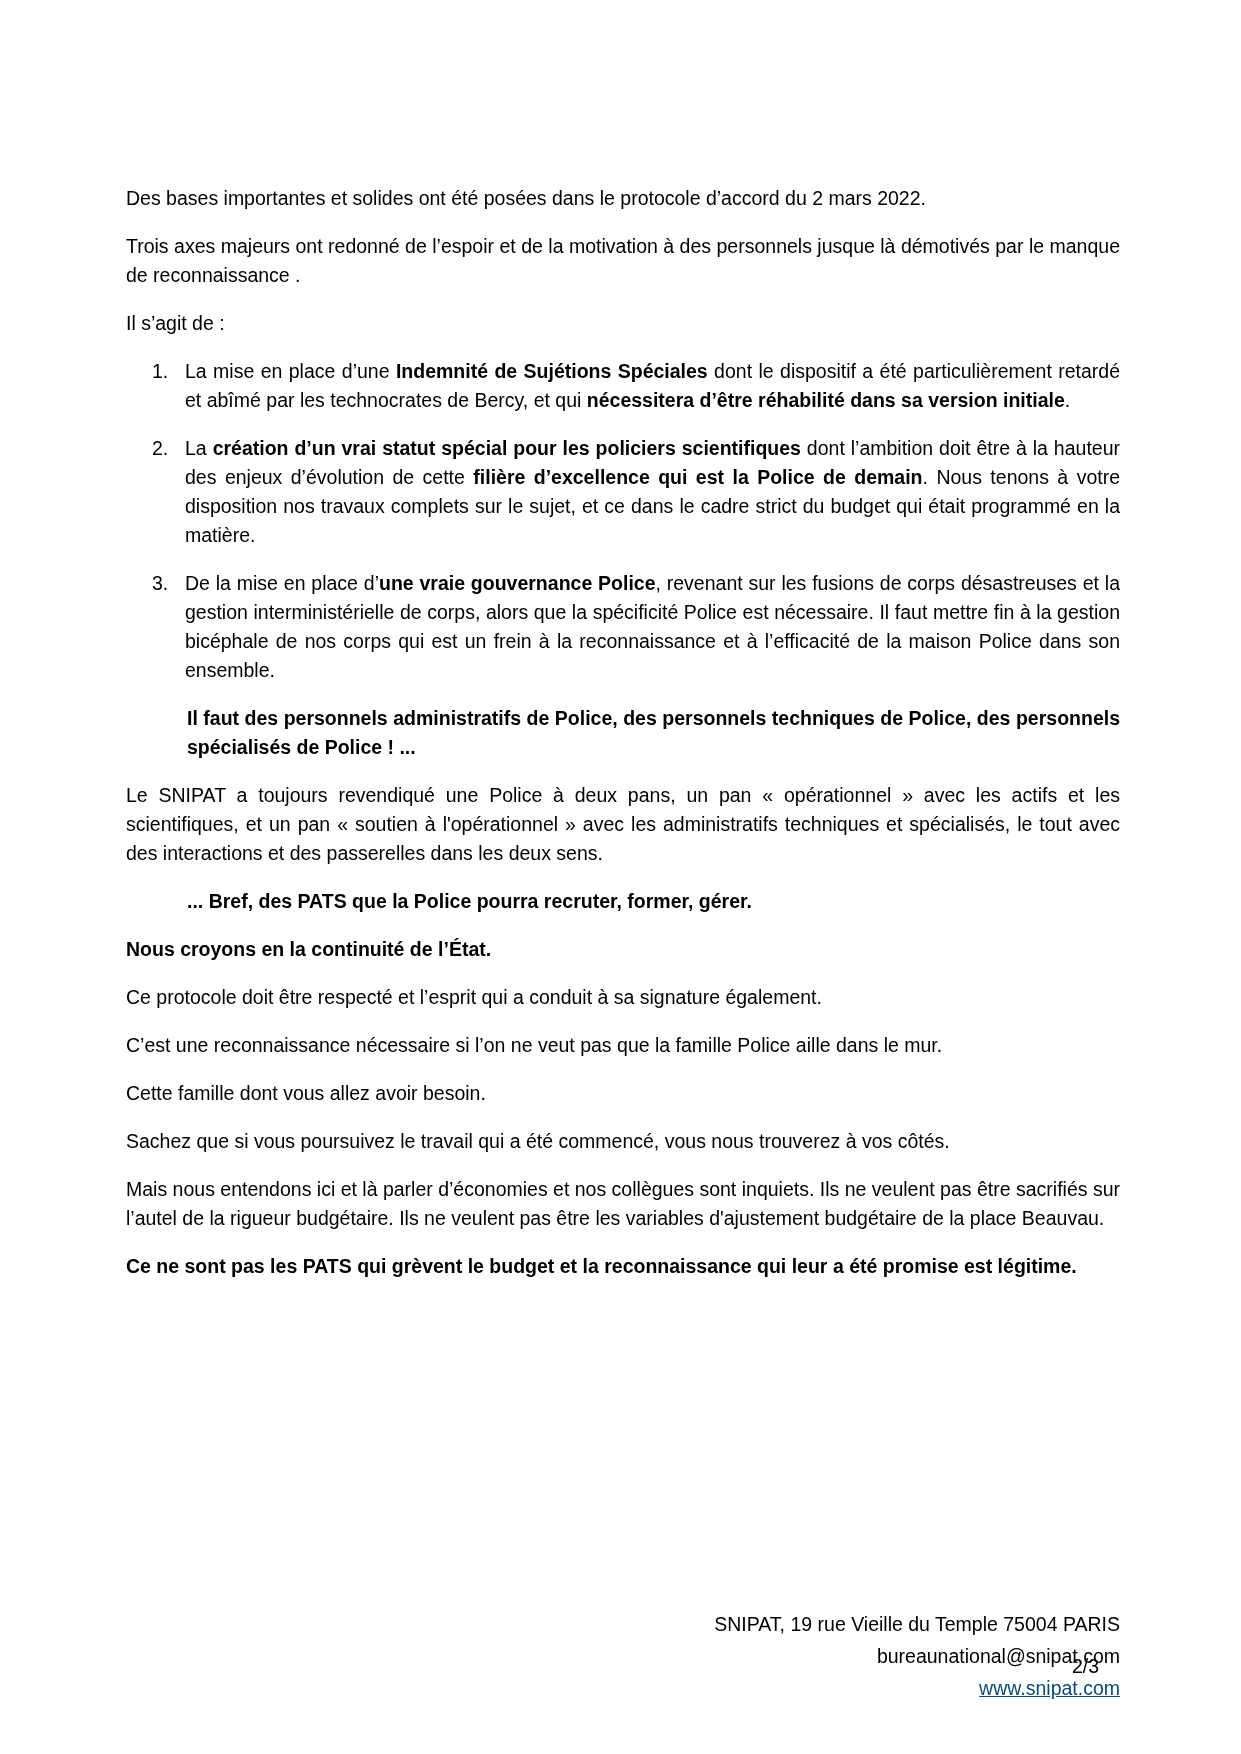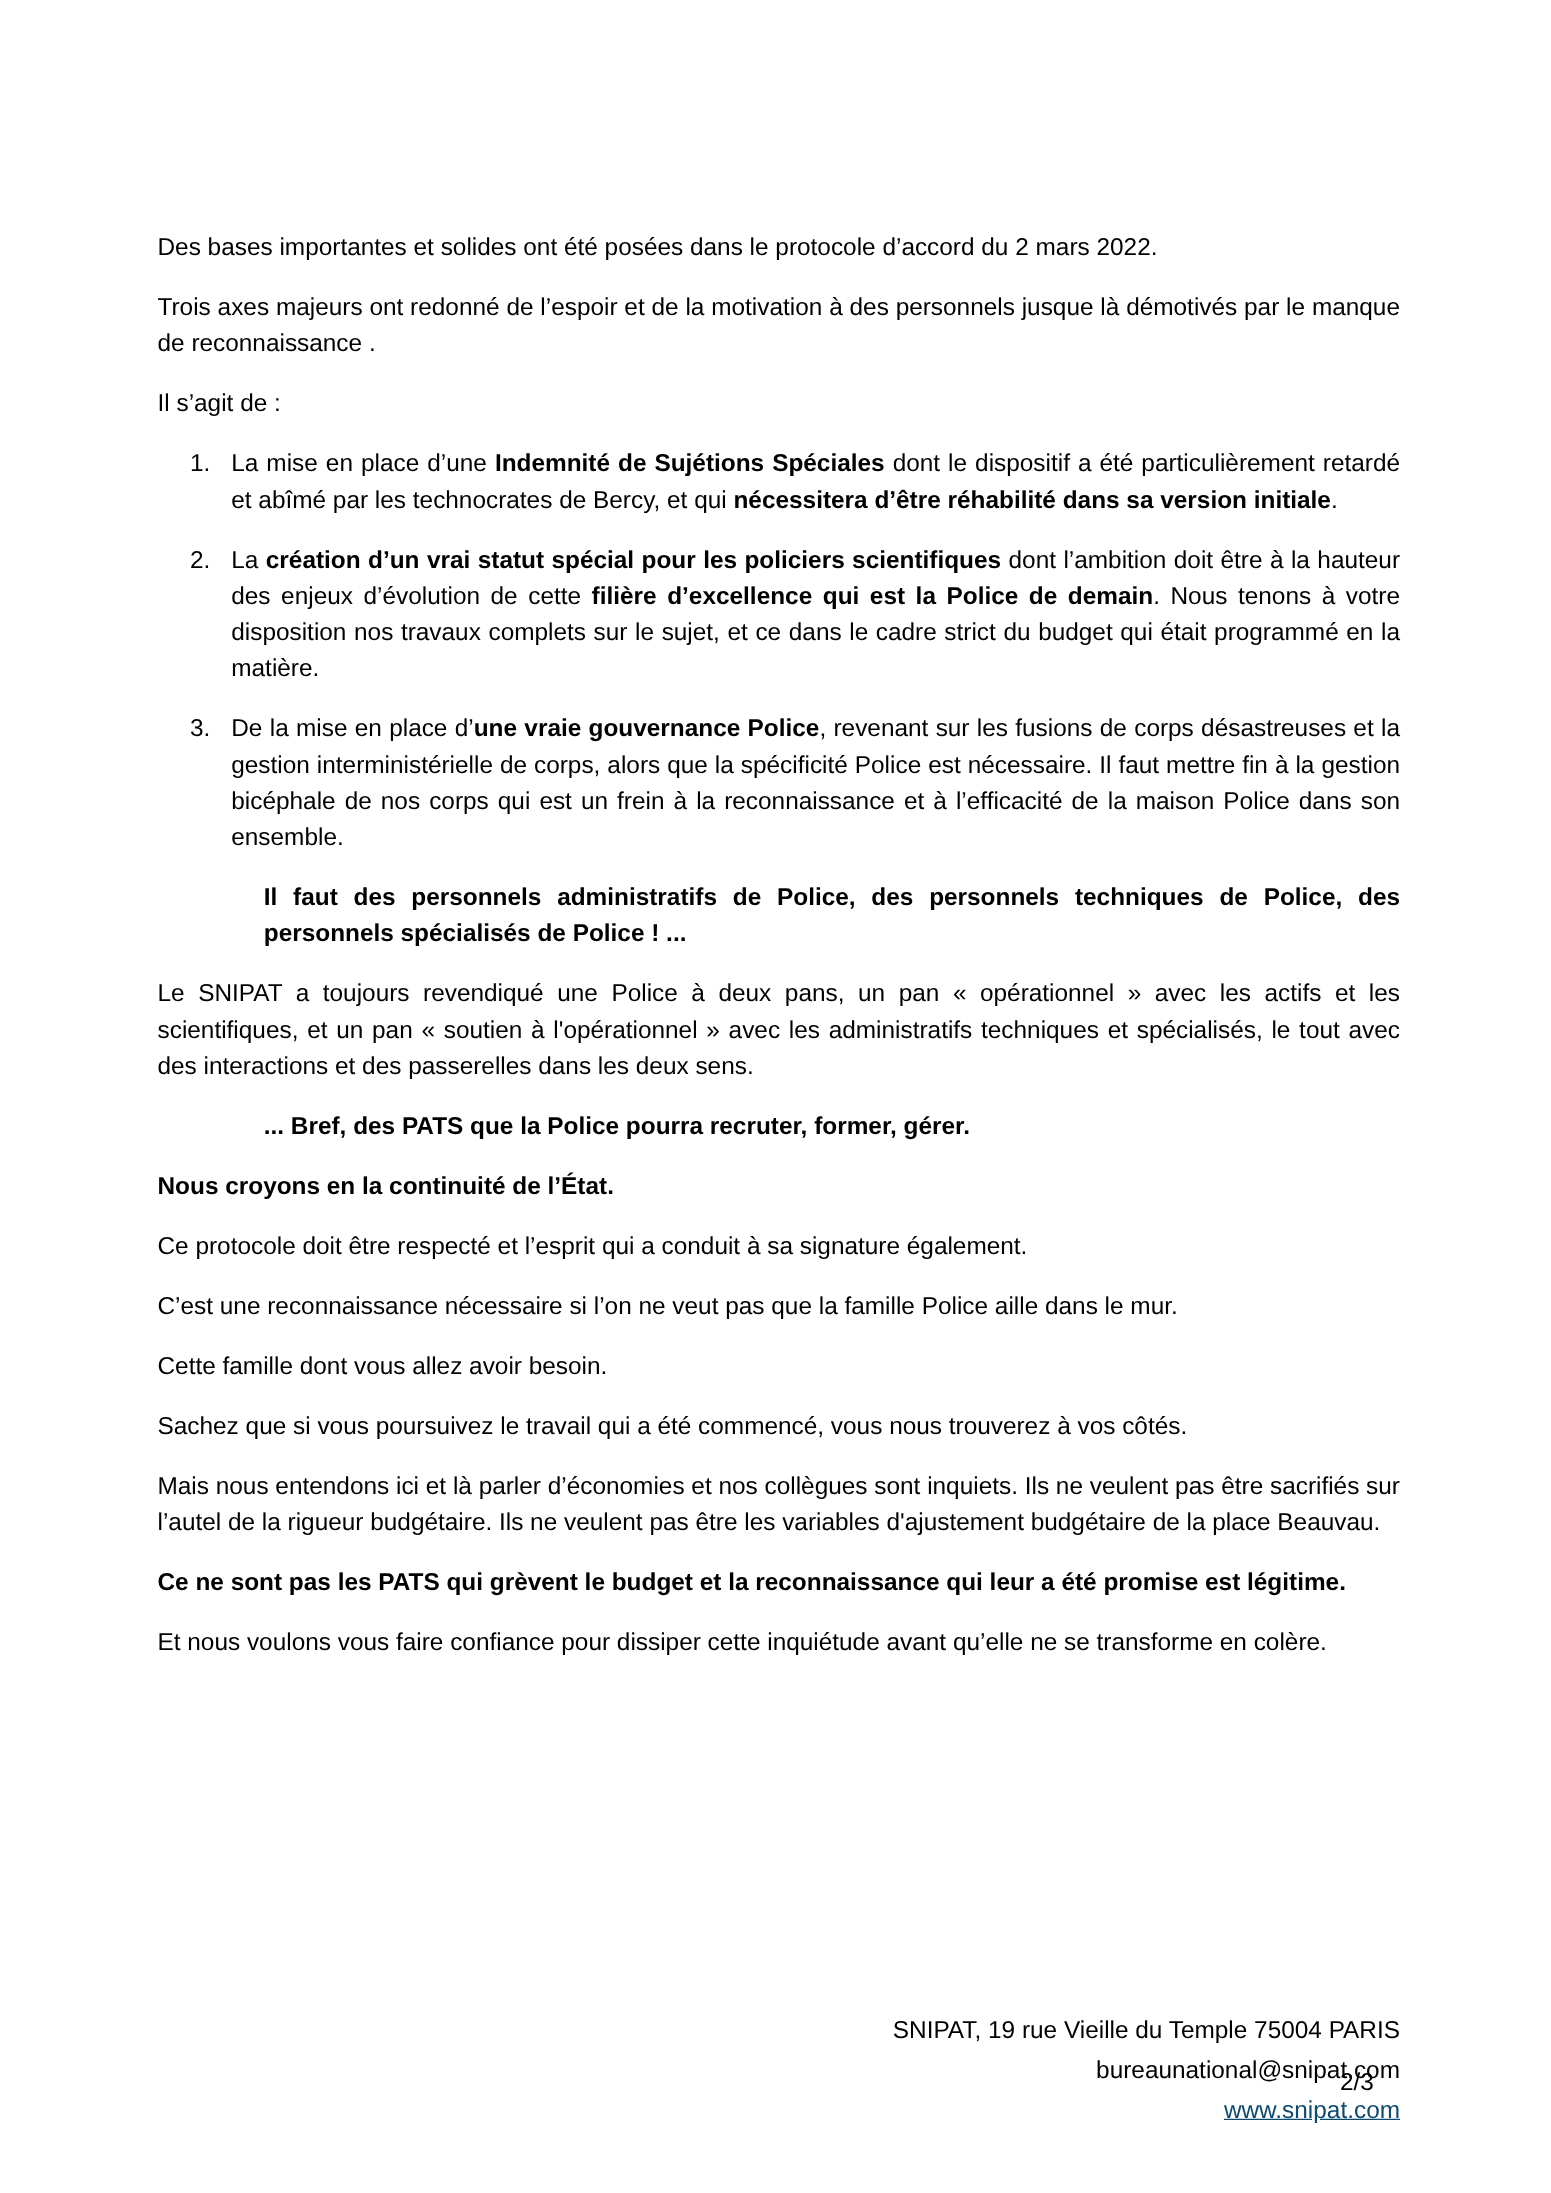--- a/index.html
+++ b/index.html
@@ -12,21 +12,21 @@
     color:#000000;
     overflow:hidden;
   }
   .content{
     position:absolute;left:126px;top:184px;width:994px;
     text-align:justify;
   }
   .para{margin:0 0 19px 0;}
   .list-item{position:relative;padding-left:59px;}
   .list-item .num{position:absolute;left:26px;top:0;}
-  .indent{margin-left:85px;}
+  .indent{margin-left:61px;}
   .b{font-weight:bold;}
   .footer{
     position:absolute;left:126px;top:1608px;width:994px;
     text-align:right;line-height:32px;
   }
   .footer .site-link{text-decoration:underline;cursor:pointer;}
   .page-num{position:absolute;left:1072px;top:1652px;line-height:29px;}
 </style>
 </head>
 <body>
@@ -43,21 +43,20 @@
       <p class="para indent"><span class="b">Il faut des personnels administratifs de Police, des personnels techniques de Police, des personnels spécialisés de Police ! ...</span></p>
       <p class="para"><span>Le SNIPAT a toujours revendiqué une Police à deux pans, un pan «&nbsp;opérationnel&nbsp;» avec les actifs et les scientifiques, et un pan «&nbsp;soutien à l'opérationnel&nbsp;» avec les administratifs techniques et spécialisés, le tout avec des interactions et des passerelles dans les deux sens.</span></p>
       <p class="para indent"><span class="b">... Bref, des PATS que la Police pourra recruter, former, gérer.</span></p>
       <p class="para"><span class="b">Nous croyons en la continuité de l’État.</span></p>
       <p class="para"><span>Ce protocole doit être respecté et l’esprit qui a conduit à sa signature également.</span></p>
       <p class="para"><span>C’est une reconnaissance nécessaire si l’on ne veut pas que la famille Police aille dans le mur.</span></p>
       <p class="para"><span>Cette famille dont vous allez avoir besoin.</span></p>
       <p class="para"><span>Sachez que si vous poursuivez le travail qui a été commencé, vous nous trouverez à vos côtés.</span></p>
       <p class="para"><span>Mais nous entendons ici et là parler d’économies et nos collègues sont inquiets. Ils ne veulent pas être sacrifiés sur l’autel de la rigueur budgétaire. Ils ne veulent pas être les variables d'ajustement budgétaire de la place Beauvau.</span></p>
       <p class="para"><span class="b">Ce ne sont pas les PATS qui grèvent le budget et la reconnaissance qui leur a été promise est légitime.</span></p>
-      <p class="para"><span>Et nous voulons vous faire confiance pour dissiper cette inquiétude avant qu’elle ne se transforme en colère.</span></p>
     </div>
 
   <div class="footer">
     <div>SNIPAT, 19 rue Vieille du Temple 75004 PARIS</div>
     <div>bureaunational@snipat.com</div>
     <div>
       <span class="site-link" style="color: #0c4a6e;">www.snipat.com</span>
     </div>
   </div>
 

